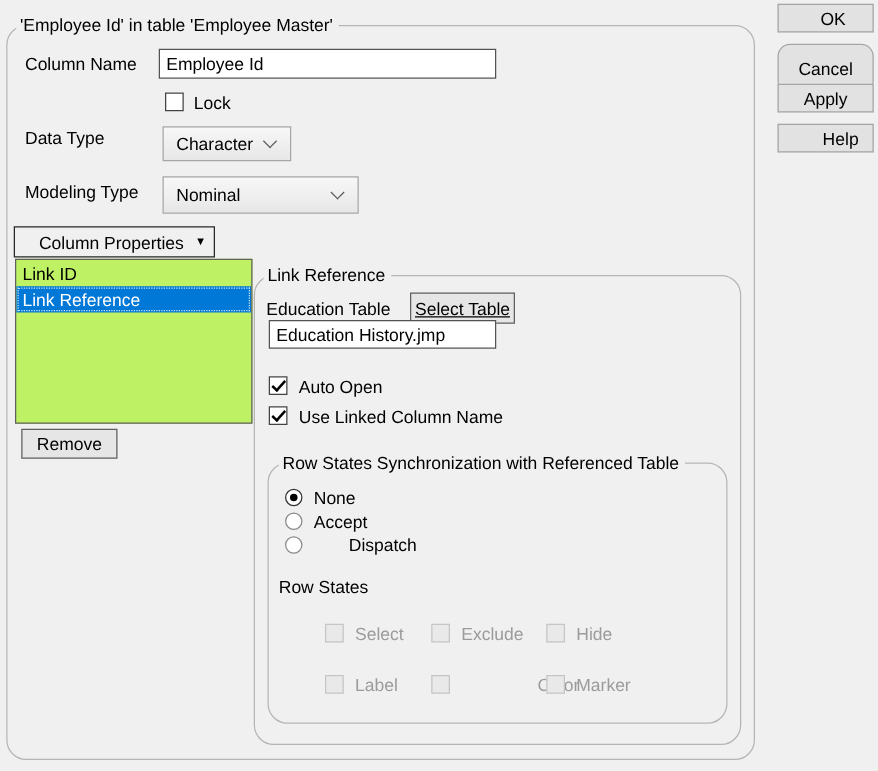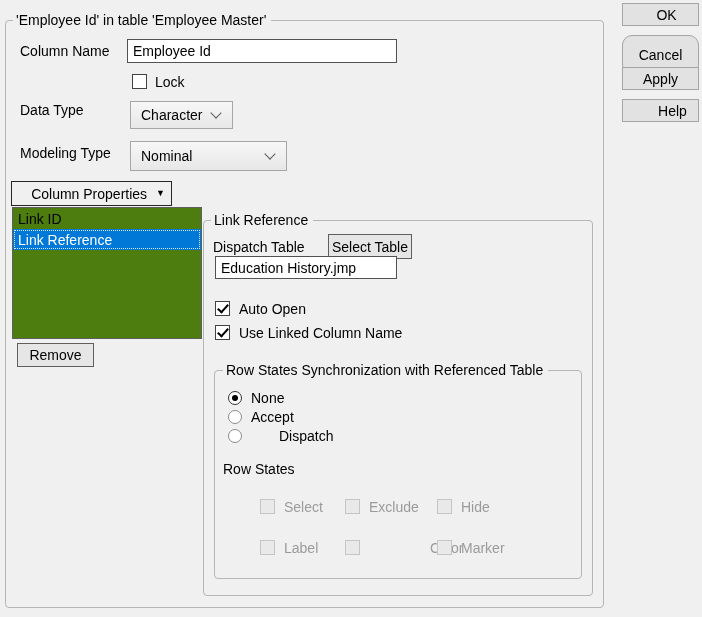--- a/index.html
+++ b/index.html
@@ -1,20 +1,20 @@
 <!DOCTYPE html>
 <html><head>
 <meta charset="utf-8">
 <style>
   html,body{margin:0;padding:0;}
   body{font-family:"Liberation Sans",sans-serif;background:#f0f0f0;}
   #screen{position:relative;width:702px;height:617px;background:#f0f0f0;overflow:hidden;
           font-size:14px;color:#000;}
 
-  .groupbox{position:absolute;border:1px solid #b5b5b5;border-radius:4px;background:transparent;}
+  .groupbox{position:absolute;border:1px solid #b5b5b5;border-radius:16px;background:transparent;}
   .legend{position:absolute;top:-9px;background:#f0f0f0;padding:0 5px 0 3px;line-height:17px;white-space:nowrap;}
 
   .label{position:absolute;line-height:17px;white-space:nowrap;}
   .label.disabled{color:#9b9b9b;}
 
   .textinput{position:absolute;background:#fff;border:1px solid #525252;display:flex;
              align-items:center;padding:0 5px;white-space:nowrap;}
 
   .combo{position:absolute;background:linear-gradient(#f7f7f7,#e7e7e7);border:1px solid #a6a6a6;
          display:flex;align-items:center;padding:0 10px;}
@@ -22,21 +22,21 @@
         border-right:1.4px solid #5c5c5c;border-bottom:1.4px solid #5c5c5c;transform:rotate(45deg);}
 
   .btn{position:absolute;background:#e2e2e2;border:1px solid #a5a5a5;display:flex;
        align-items:center;justify-content:center;color:#000;box-sizing:border-box;}
   .btn.dark{border-color:#5f5f5f;background:#e6e6e6;}
 
   .dropbtn{position:absolute;background:#f0f0f0;border:1px solid #262626;display:flex;
            align-items:center;padding:0 6px;box-sizing:border-box;}
   .dropbtn .tri{margin-left:9px;font-size:9px;line-height:9px;color:#000;}
 
-  .listbox{position:absolute;background:#4d7c0f;border:1px solid #5f5f5f;overflow:hidden;}
+  .listbox{position:absolute;background:#bef264;border:1px solid #5f5f5f;overflow:hidden;}
   .listitem{height:21px;display:flex;align-items:center;padding-left:5px;white-space:nowrap;}
   .listitem.selected{background:#0078d7;color:#fff;outline:1px dotted #cfe4f7;outline-offset:-2px;}
 
   .cb{position:absolute;width:15px;height:15px;background:#fff;border:1px solid #424242;box-sizing:border-box;}
   .cb.checked::after{content:"";position:absolute;left:4px;top:0px;width:4px;height:9px;
                      border-right:2px solid #000;border-bottom:2px solid #000;transform:rotate(42deg);}
   .cb.disabled{background:#e9e9e9;border-color:#c5c5c5;}
 
   .radio{position:absolute;width:14px;height:14px;border-radius:50%;background:#fff;
          border:1px solid #8b8b8b;box-sizing:border-box;}
@@ -80,22 +80,22 @@
     <div class="listitem">Link ID</div>
     <div class="listitem selected">Link Reference</div>
   </div>
 
   <div class="btn dark" style="left:17px;top:343px;width:77px;height:24px;">Remove</div>
 
   <div class="groupbox" style="left:203px;top:220px;width:388px;height:374px;">
     <div class="legend" style="left:7px;">Link Reference</div>
   </div>
 
-  <div class="label" style="left:213px;top:239px;">Dispatch Table</div>
-  <div class="btn dark" style="left:328px;top:234px;width:84px;height:25px;">Select Table</div>
+  <div class="label" style="left:213px;top:239px;">Education Table</div>
+  <div class="btn dark" style="left:328px;top:234px;width:84px;height:25px;text-decoration:underline;">Select Table</div>
 
   <div class="textinput" style="left:215px;top:256px;width:170px;height:21px;">Education History.jmp</div>
 
   <div class="cb checked" style="left:215px;top:301px;"></div>
   <div class="label" style="left:239px;top:301px;">Auto Open</div>
 
   <div class="cb checked" style="left:215px;top:325px;"></div>
   <div class="label" style="left:239px;top:325px;">Use Linked Column Name</div>
 
   <div class="groupbox" style="left:214px;top:370px;width:366px;height:207px;">

